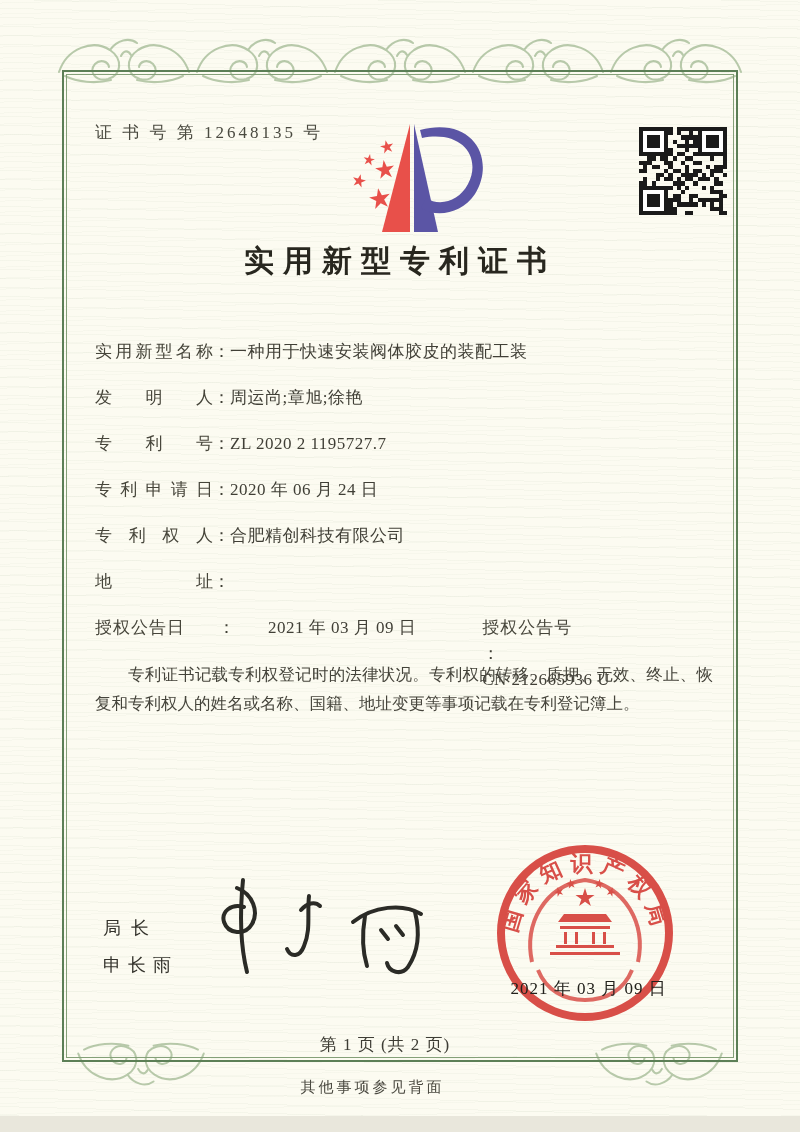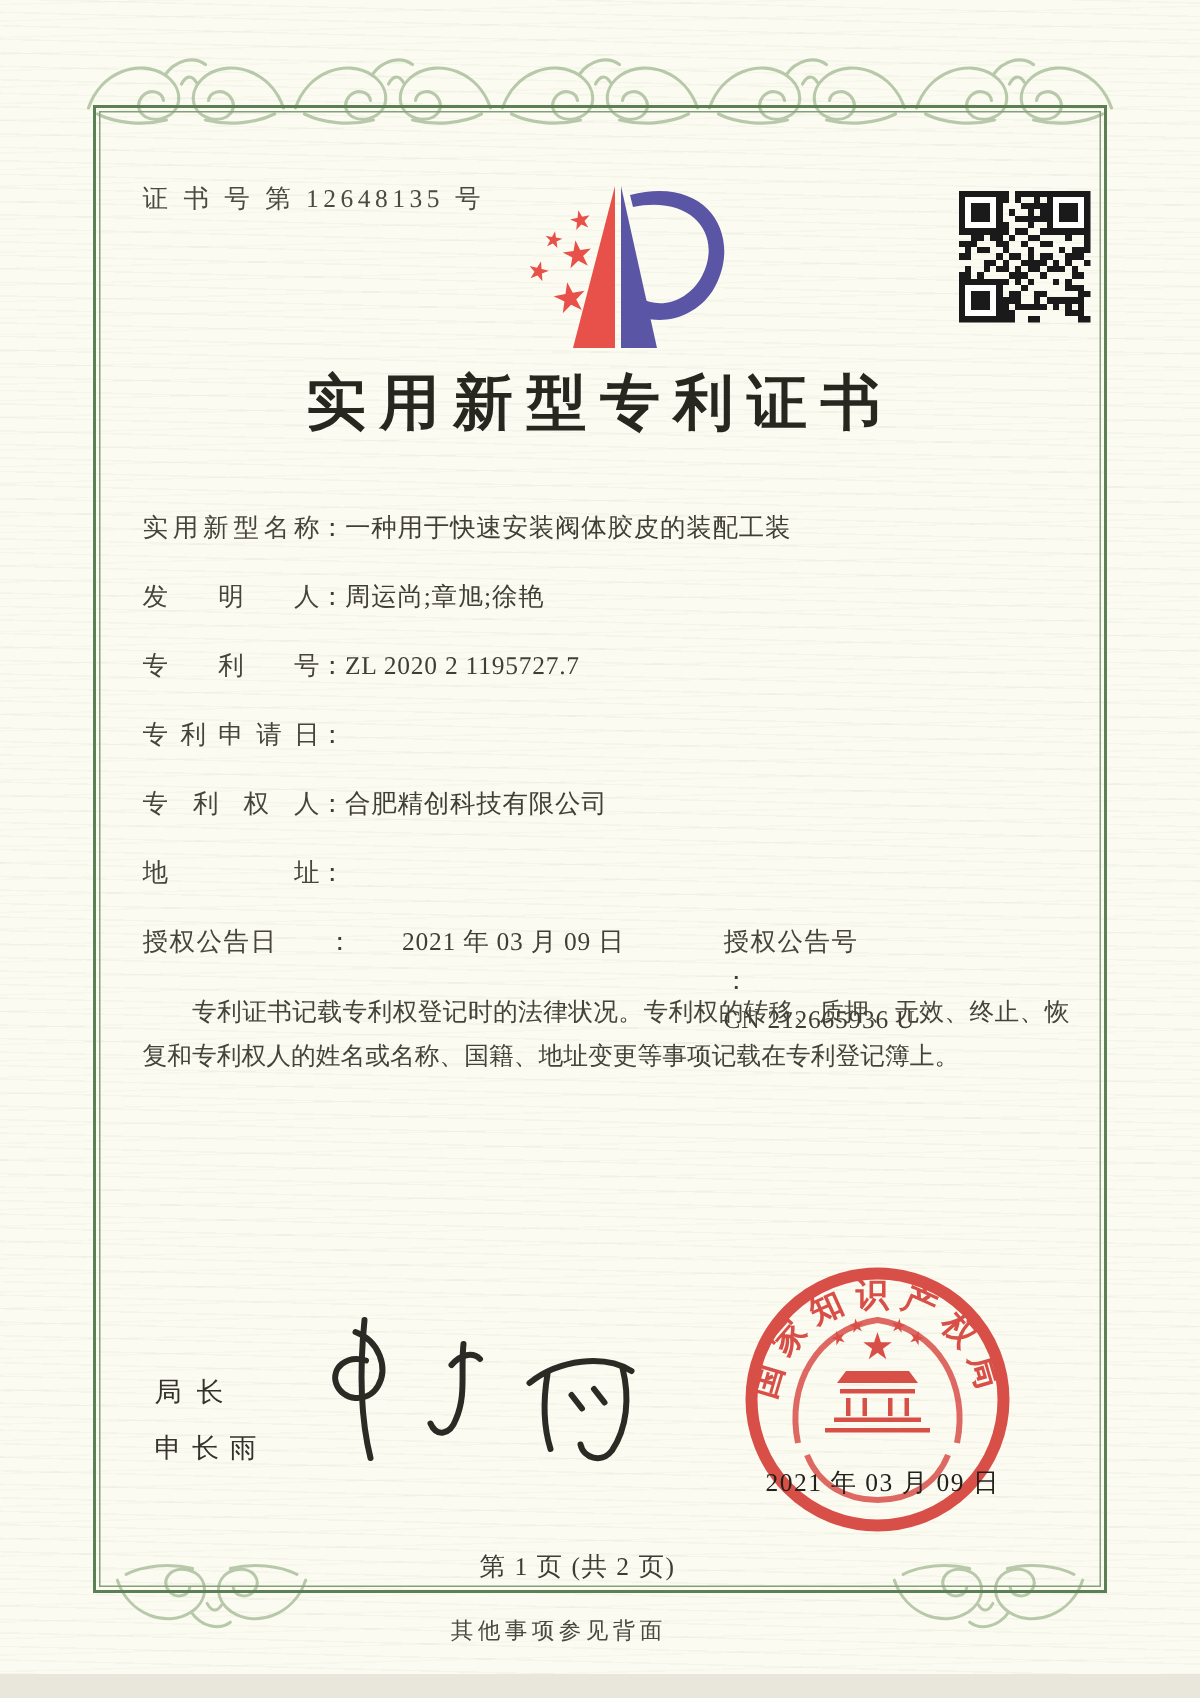--- a/index.html
+++ b/index.html
@@ -16,21 +16,21 @@
   .frame{position:absolute;left:62px;top:70px;width:672px;height:988px;border:2px solid #5c7f56;}
   .frame-inner{position:absolute;inset:2px;border:1px solid #84a078;}
   .ornament{position:absolute;pointer-events:none;}
   .orn-top{left:55px;top:30px;width:690px;height:58px;}
   .orn-bl{left:56px;top:1038px;width:170px;height:56px;transform:scaleY(-1);}
   .orn-br{right:56px;top:1038px;width:170px;height:56px;transform:scale(-1,-1);}
   .cert-no{position:absolute;left:95px;top:121px;font-size:17px;letter-spacing:3px;color:#4a4a40;}
   .logo{position:absolute;left:336px;top:110px;width:152px;height:128px;}
   .qr{position:absolute;left:639px;top:127px;width:88px;height:88px;}
   .title{position:absolute;left:0;right:0;top:241px;text-align:center;
-         font-size:40px;font-weight:700;letter-spacing:9px;color:#28271f;}
+         font-size:30px;font-weight:700;letter-spacing:9px;color:#28271f;}
   .fields{position:absolute;left:95px;top:339px;width:616px;font-size:17px;color:#403f36;}
   .frow{display:flex;align-items:center;line-height:26px;margin-bottom:20px;}
   .flabel{display:inline-block;width:118px;text-align:justify;text-align-last:justify;flex:0 0 118px;color:#46453a;}
   .fcolon{flex:0 0 auto;}
   .fvalue{flex:1 1 auto;letter-spacing:.5px;}
   .grant-row{display:flex;line-height:26px;}
   .grant-a{display:flex;gap:33px;}
   .grant-b{display:flex;margin-left:66px;flex-direction:column;}
   .glabel{letter-spacing:1px;color:#46453a;}
   .paras{position:absolute;left:95px;top:660px;width:618px;font-size:16.5px;line-height:29px;color:#45443b;text-align:justify;}
@@ -260,20 +260,21 @@
       <span class="fvalue">周运尚;章旭;徐艳</span>
     </div>
     <div class="frow">
       <span class="flabel">专利号</span>
         <span class="fcolon">：</span>
       <span class="fvalue">ZL 2020 2 1195727.7</span>
     </div>
     <div class="frow">
       <span class="flabel">专利申请日</span>
         <span class="fcolon">：</span>
+      <span class="fvalue">2020 年 06 月 24 日</span>
     </div>
     <div class="frow">
       <span class="flabel">专利权人</span>
         <span class="fcolon">：</span>
       <span class="fvalue">合肥精创科技有限公司</span>
     </div>
     <div class="frow">
       <span class="flabel">地址</span>
         <span class="fcolon">：</span>
     </div>

